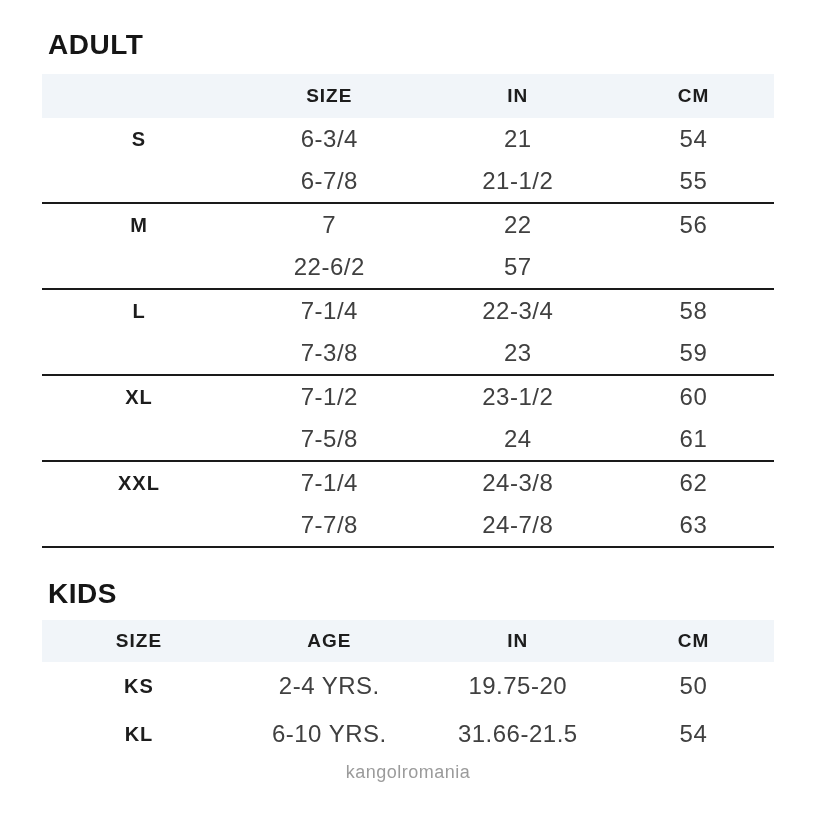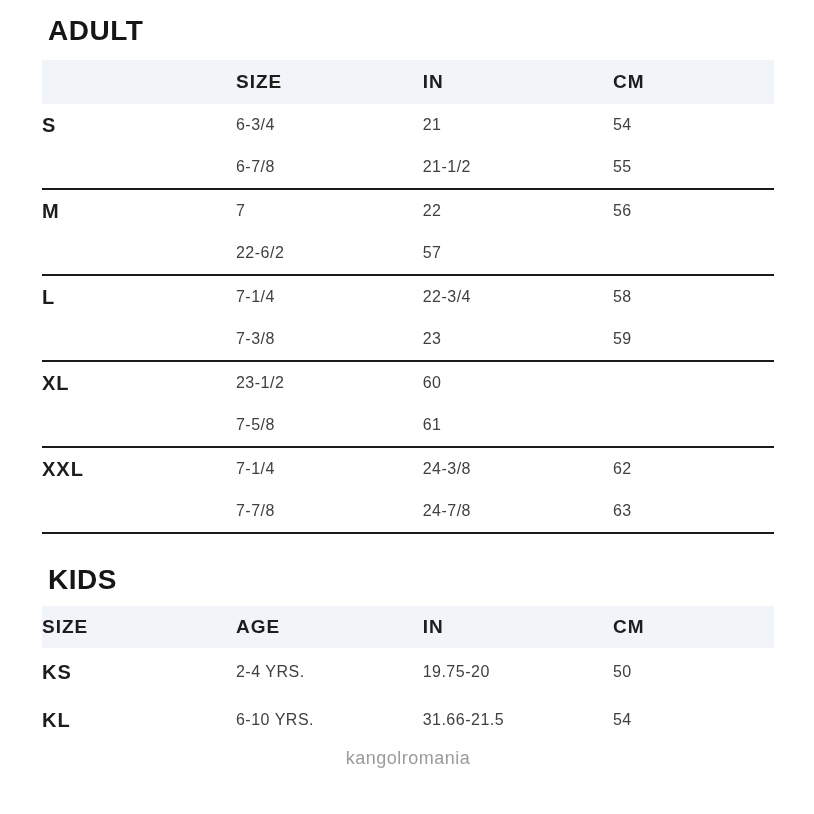--- a/index.html
+++ b/index.html
@@ -15,26 +15,27 @@
     margin-left: 42px;
   }
   .section-title {
     font-size: 28px;
     font-weight: 800;
     letter-spacing: 0.5px;
     color: #161616;
     margin-left: 6px;
     line-height: 1;
   }
-  .title-adult { padding-top: 17px; }
+  .title-adult { padding-top: 31px; }
   .title-kids  { margin-top: 32px; }
   .grid-row {
     display: grid;
     grid-template-columns: 26.5% 25.5% 26% 22%;
     align-items: center;
+    text-align: center;
   }
   .head-row {
     height: 44px;
     background: #f1f5f9;
     margin-top: 15px;
   }
   .head-cell {
     font-size: 19px;
     font-weight: 800;
     letter-spacing: 1px;
@@ -45,21 +46,21 @@
   }
   .data-row { height: 42px; }
   .kids-row { height: 48px; }
   .size-cell {
     font-size: 20px;
     font-weight: 800;
     letter-spacing: 1px;
     color: #1d1d1d;
   }
   .val-cell {
-    font-size: 16px;
+    font-size: 24px;
     font-weight: 400;
     letter-spacing: 0.5px;
     color: #404040;
   }
   .kids-head { margin-top: 12px; height: 42px; }
   .footer {
     margin-top: 4px;
     text-align: center;
     font-size: 18px;
     letter-spacing: 0.5px;
@@ -121,26 +122,28 @@
         <span class="size-cell"></span>
         <span class="val-cell">7-3/8</span>
         <span class="val-cell">23</span>
         <span class="val-cell">59</span>
       </div>
     </div>
 
     <div class="adult-group">
       <div class="grid-row data-row">
         <span class="size-cell">XL</span>
+        <span class="val-cell">7-1/2</span>
         <span class="val-cell">23-1/2</span>
         <span class="val-cell">60</span>
       </div>
       <div class="grid-row data-row">
         <span class="size-cell"></span>
         <span class="val-cell">7-5/8</span>
+        <span class="val-cell">24</span>
         <span class="val-cell">61</span>
       </div>
     </div>
 
     <div class="adult-group">
       <div class="grid-row data-row">
         <span class="size-cell">XXL</span>
         <span class="val-cell">7-1/4</span>
         <span class="val-cell">24-3/8</span>
         <span class="val-cell">62</span>

